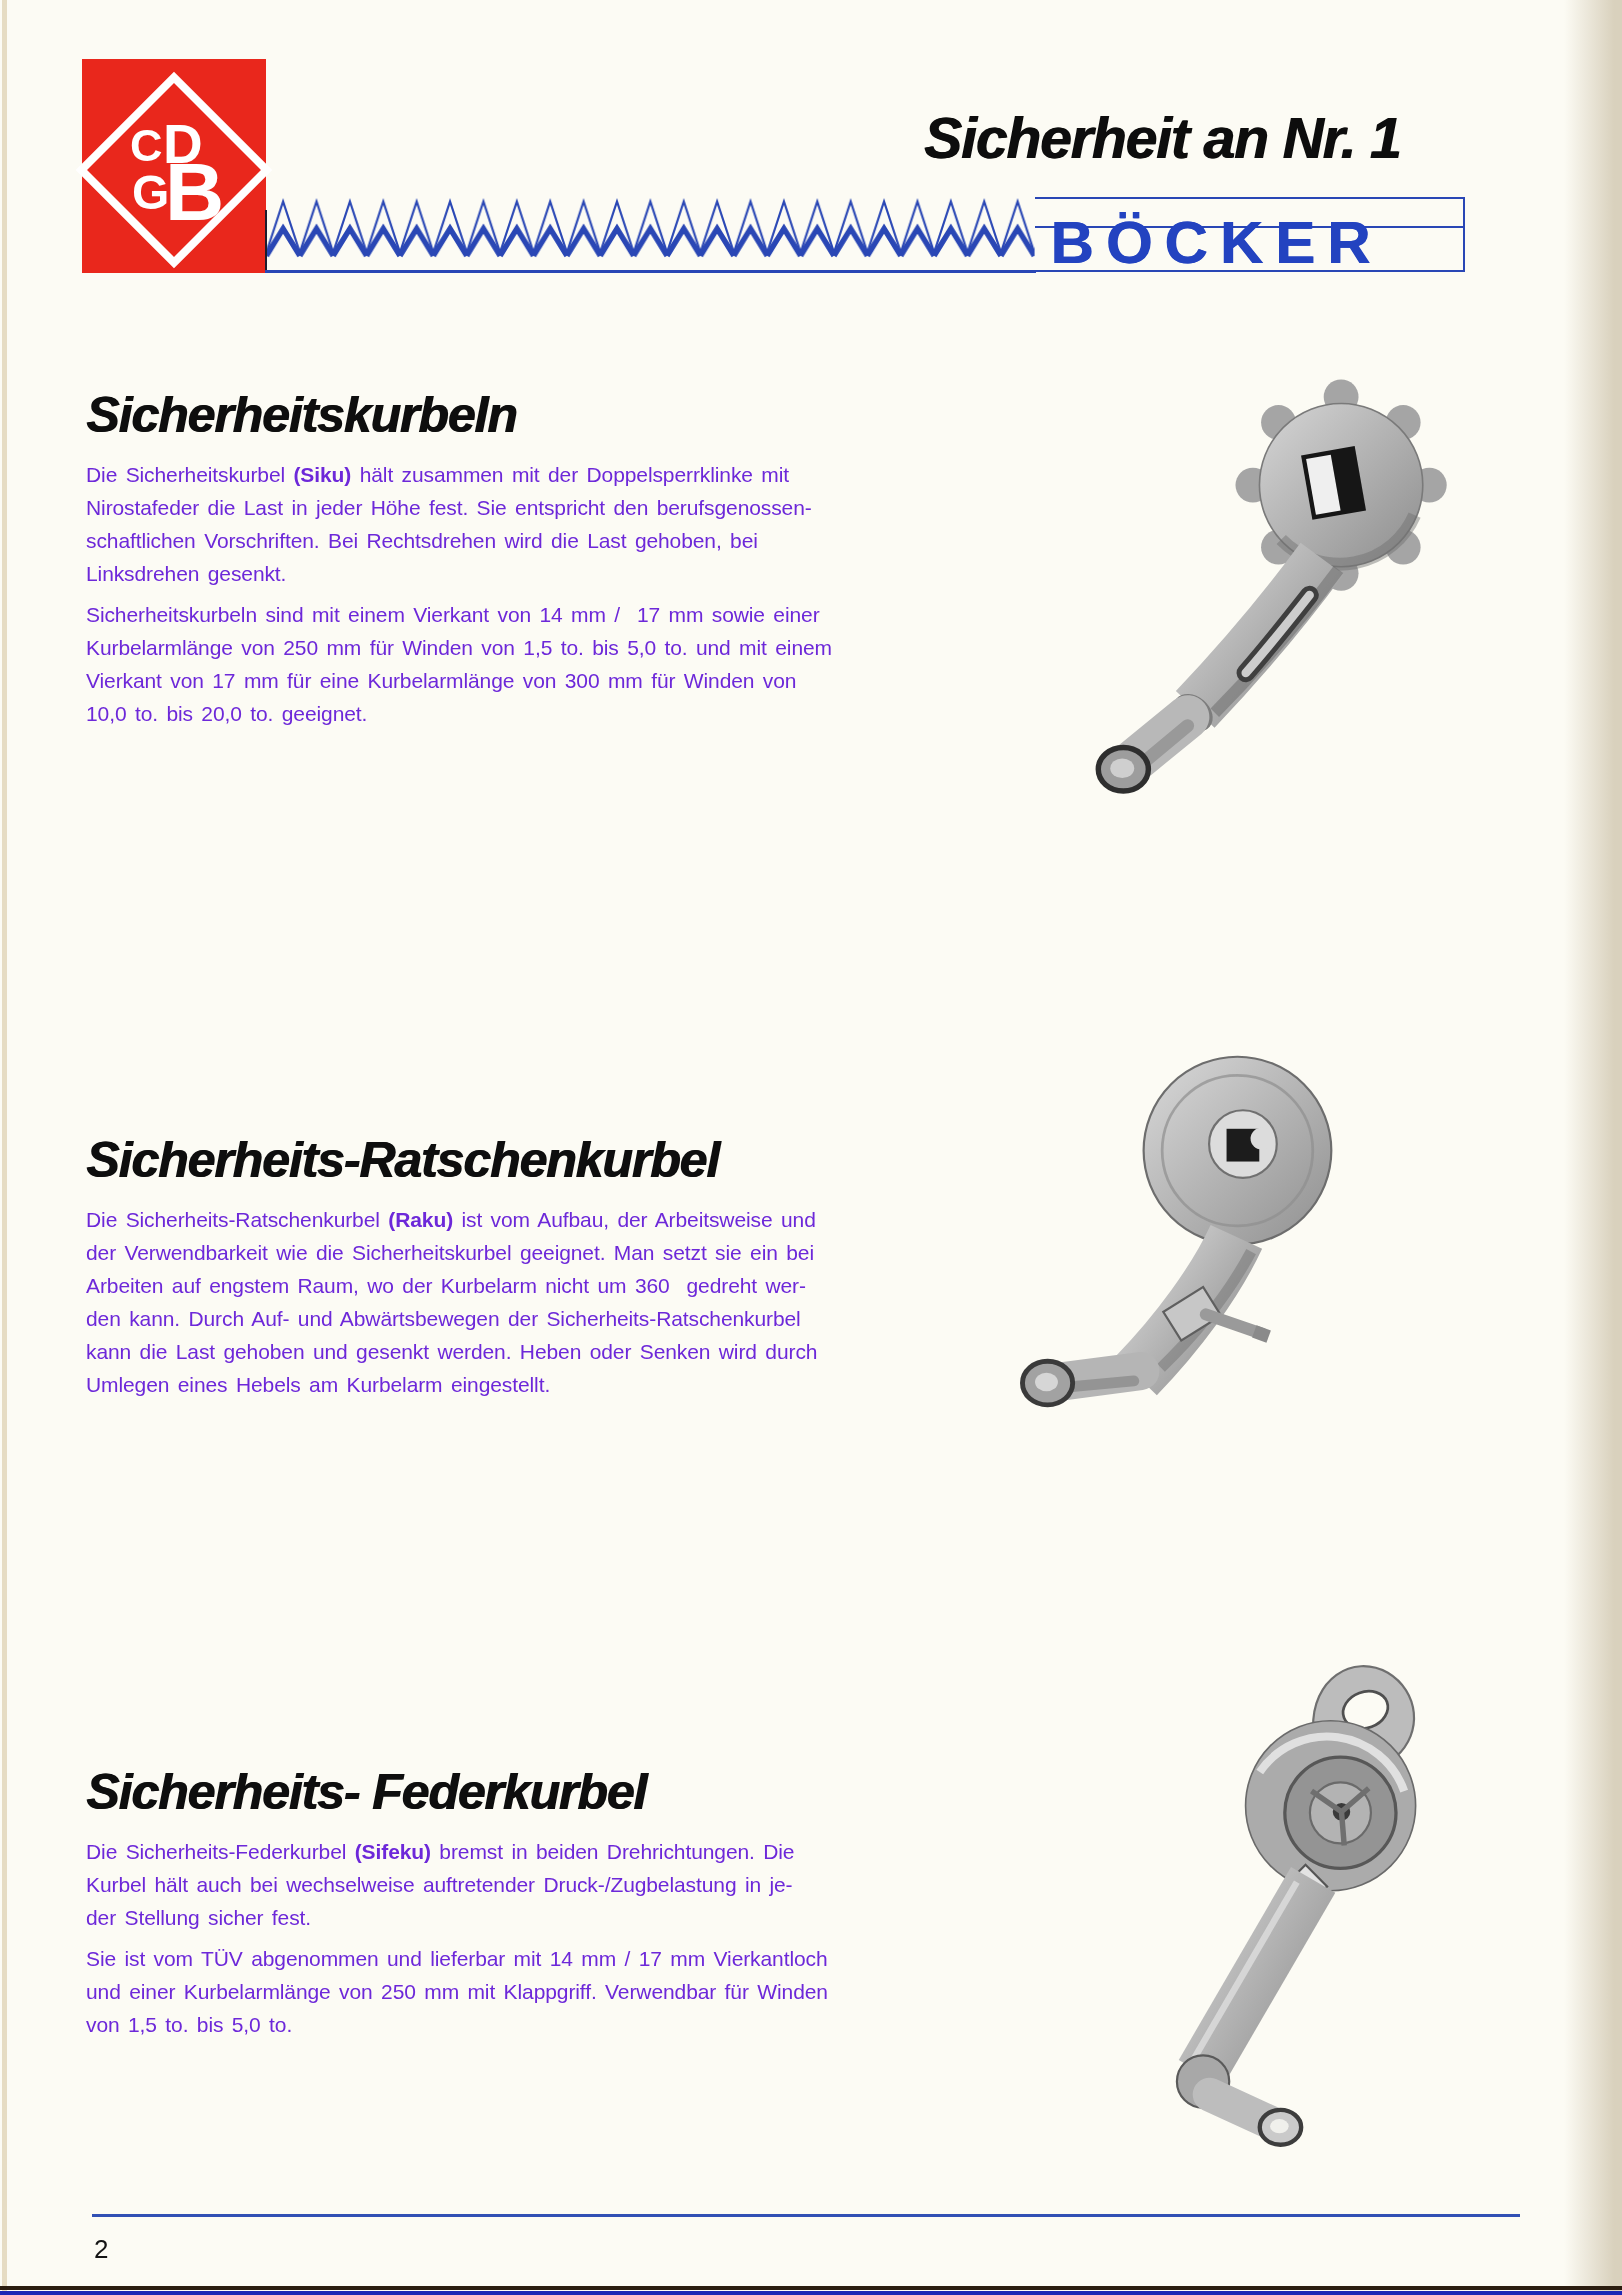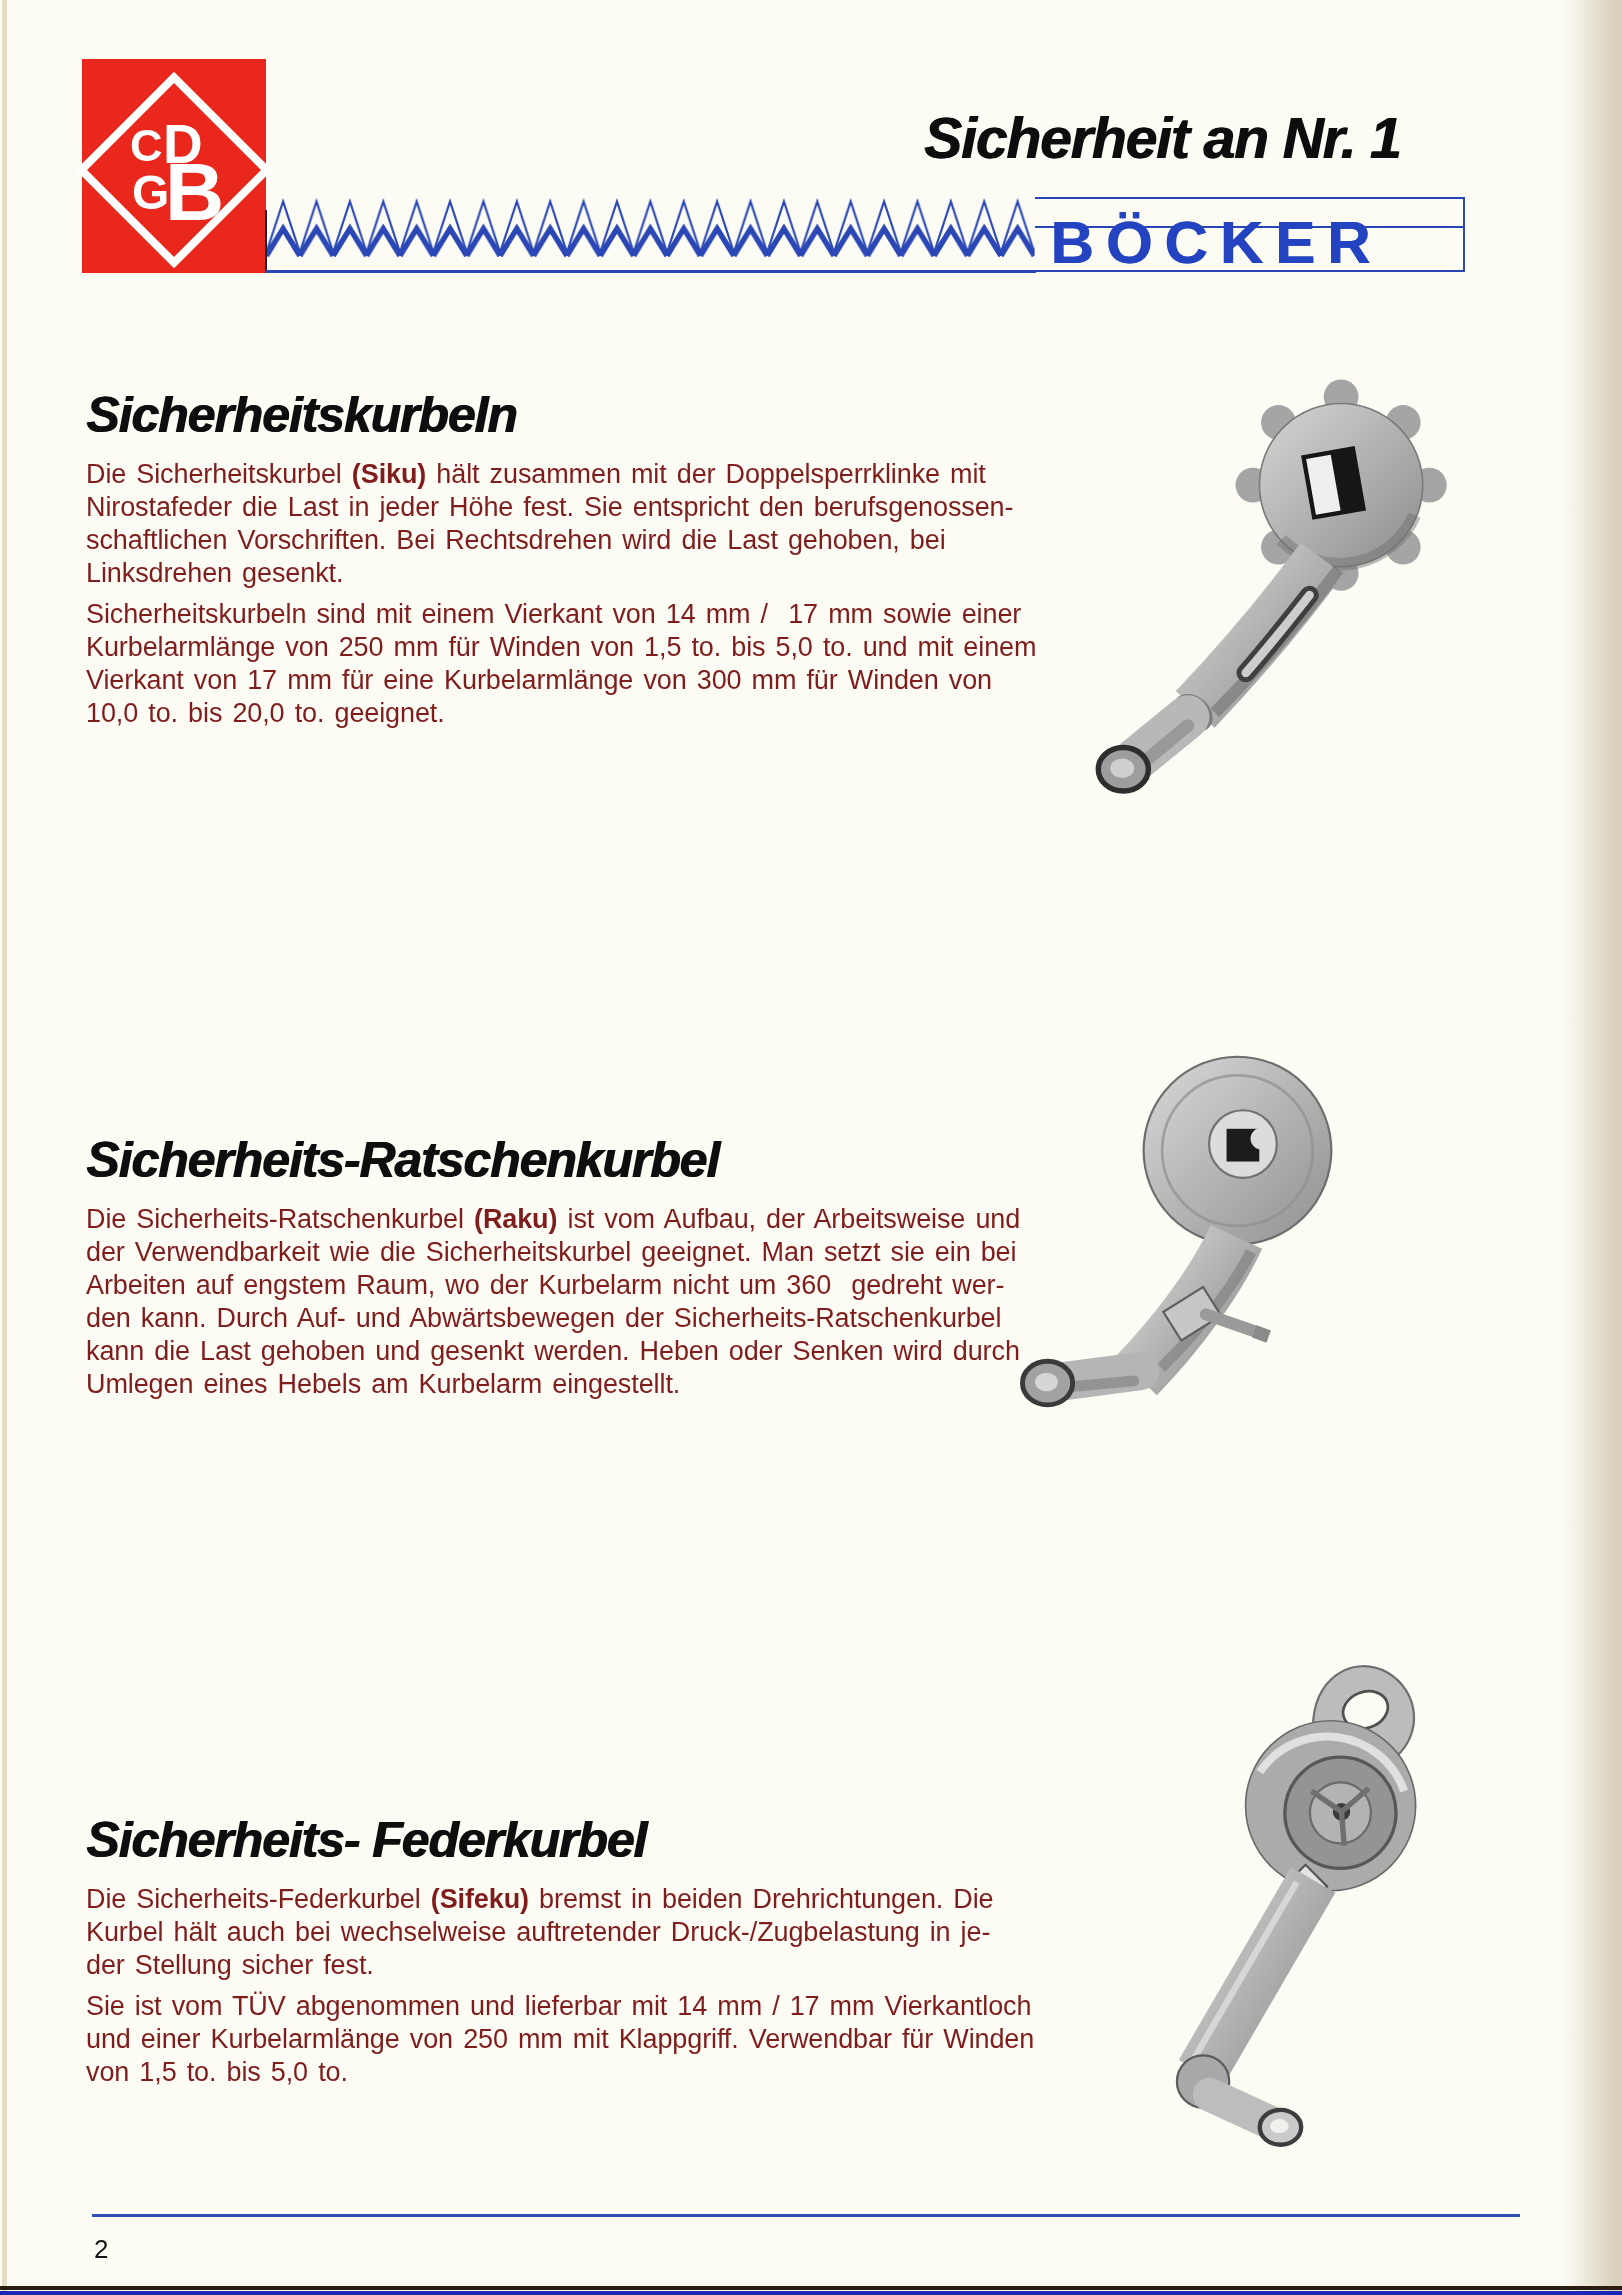--- a/index.html
+++ b/index.html
@@ -32,25 +32,25 @@
   .zigzag{position:absolute;left:265px;top:196px;}
   .band-bottom{position:absolute;left:265px;top:270px;width:771px;height:2.7px;background:#2946b5;}
   .band-left-edge{position:absolute;left:265px;top:210px;width:2.2px;height:62px;background:#1c1c2e;}
   .brand-box{position:absolute;left:1035px;top:197px;width:430px;height:75px;
     border:2.7px solid #2946b5;border-left:none;box-sizing:border-box;}
   .brand-midline{position:absolute;left:0;top:27px;width:100%;height:2.2px;background:#2946b5;}
   .brand-text{position:absolute;left:15.3px;bottom:3.3px;font-size:60px;font-weight:bold;
     letter-spacing:12px;line-height:0.78;color:#2343c0;text-shadow:0.8px 0 0 currentColor;}
   
   .text-block{position:absolute;left:86px;width:965px;}
-  #sec1{top:388px;} #sec2{top:1133px;} #sec3{top:1765px;margin-top:48px;}
+  #sec1{top:388px;} #sec2{top:1133px;} #sec3{top:1765px;}
   .sec-heading{margin:0 0 16.4px 0;font-size:50px;font-weight:bold;font-style:italic;
     letter-spacing:-1.1px;line-height:1.08;color:#0e0e0e;text-shadow:1.1px 0 0 currentColor;white-space:pre;}
-  .body-par{margin:0 0 7.6px 0;font-size:27px;line-height:33px;letter-spacing:-0.1px;
-    word-spacing:2.7px;white-space:pre;color:#7f1d1d;}
+  .body-par{margin:0 0 7.6px 0;font-size:21px;line-height:33px;letter-spacing:-0.1px;
+    word-spacing:2.7px;white-space:pre;color:#6d28d9;}
   .body-par b{font-weight:bold;}
   
   .photo{position:absolute;}
   #photo1{left:1058px;top:376px;width:392px;height:436px;}
   #photo2{left:981px;top:976px;width:442px;height:442px;}
   #photo3{left:1096px;top:1603px;width:382px;height:545px;}
   
   .footer-rule{position:absolute;left:92px;top:2214px;width:1428px;height:3.3px;background:#3150b4;}
   .page-number{position:absolute;left:94px;top:2234px;font-size:26px;color:#141414;}
   .bottom-dark{position:absolute;left:0;top:2286px;width:100%;height:4.4px;background:#2b1d10;}

